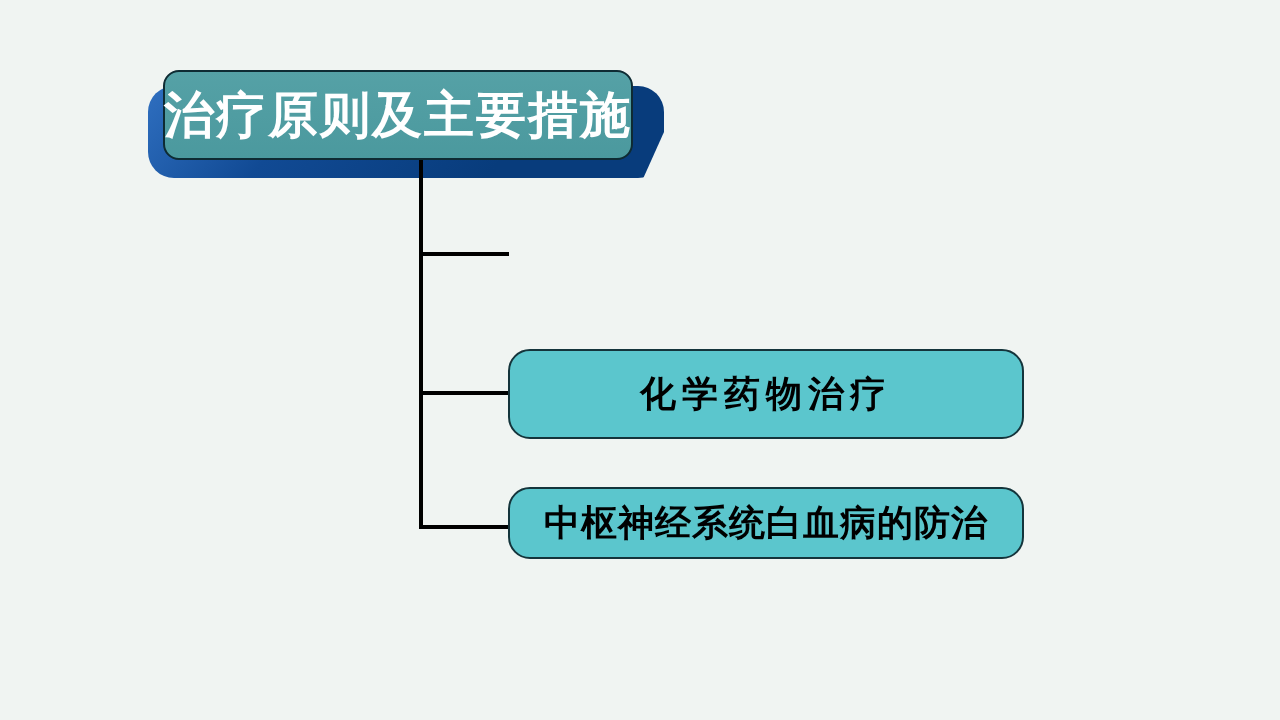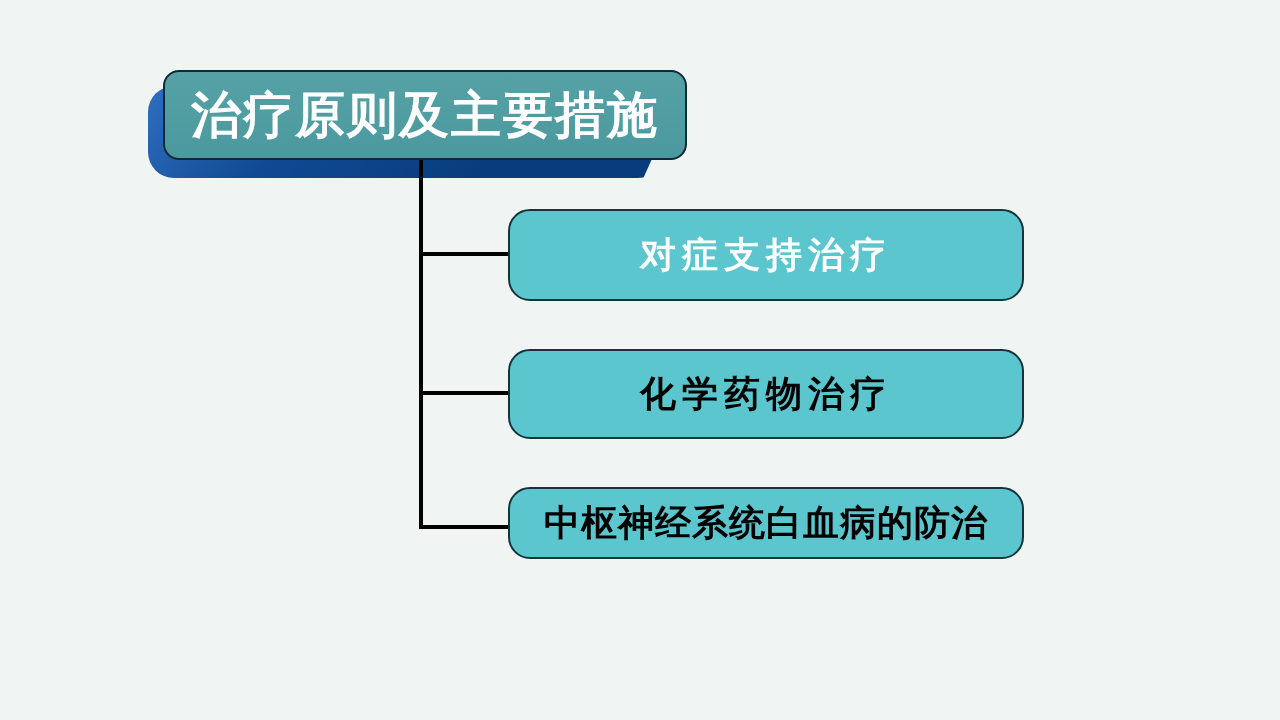--- a/index.html
+++ b/index.html
@@ -20,21 +20,21 @@
     width: 516px;
     height: 92px;
     border-radius: 26px;
     background: linear-gradient(130deg, #2f6fc0 0%, #114a94 30%, #083c7c 70%);
     clip-path: polygon(0 0, 100% 0, 100% 50%, 96% 100%, 0 100%);
   }
   .title-box {
     position: absolute;
     left: 163px;
     top: 70px;
-    width: 524px;
+    width: 470px;
     height: 90px;
     box-sizing: border-box;
     background: linear-gradient(180deg, #55a1a6 0%, #4b999e 100%);
     border: 2px solid #0e2b33;
     border-radius: 16px;
     display: flex;
     align-items: center;
     justify-content: center;
   }
   .title-box .label {
@@ -88,23 +88,20 @@
   <div class="title-shadow"></div>
   <div class="title-box">
     <span class="label">治疗原则及主要措施</span>
   </div>
 
   <div class="connector vline"></div>
   <div class="connector branch b1"></div>
   <div class="connector branch b2"></div>
   <div class="connector branch b3"></div>
 
-  <div class="node n1">
-    <span class="label">对症支持治疗</span>
-  </div>
   <div class="node n2">
     <span class="label">化学药物治疗</span>
   </div>
   <div class="node n3">
     <span class="label">中枢神经系统白血病的防治</span>
   </div>
 
 </div>
 
 </body></html>

